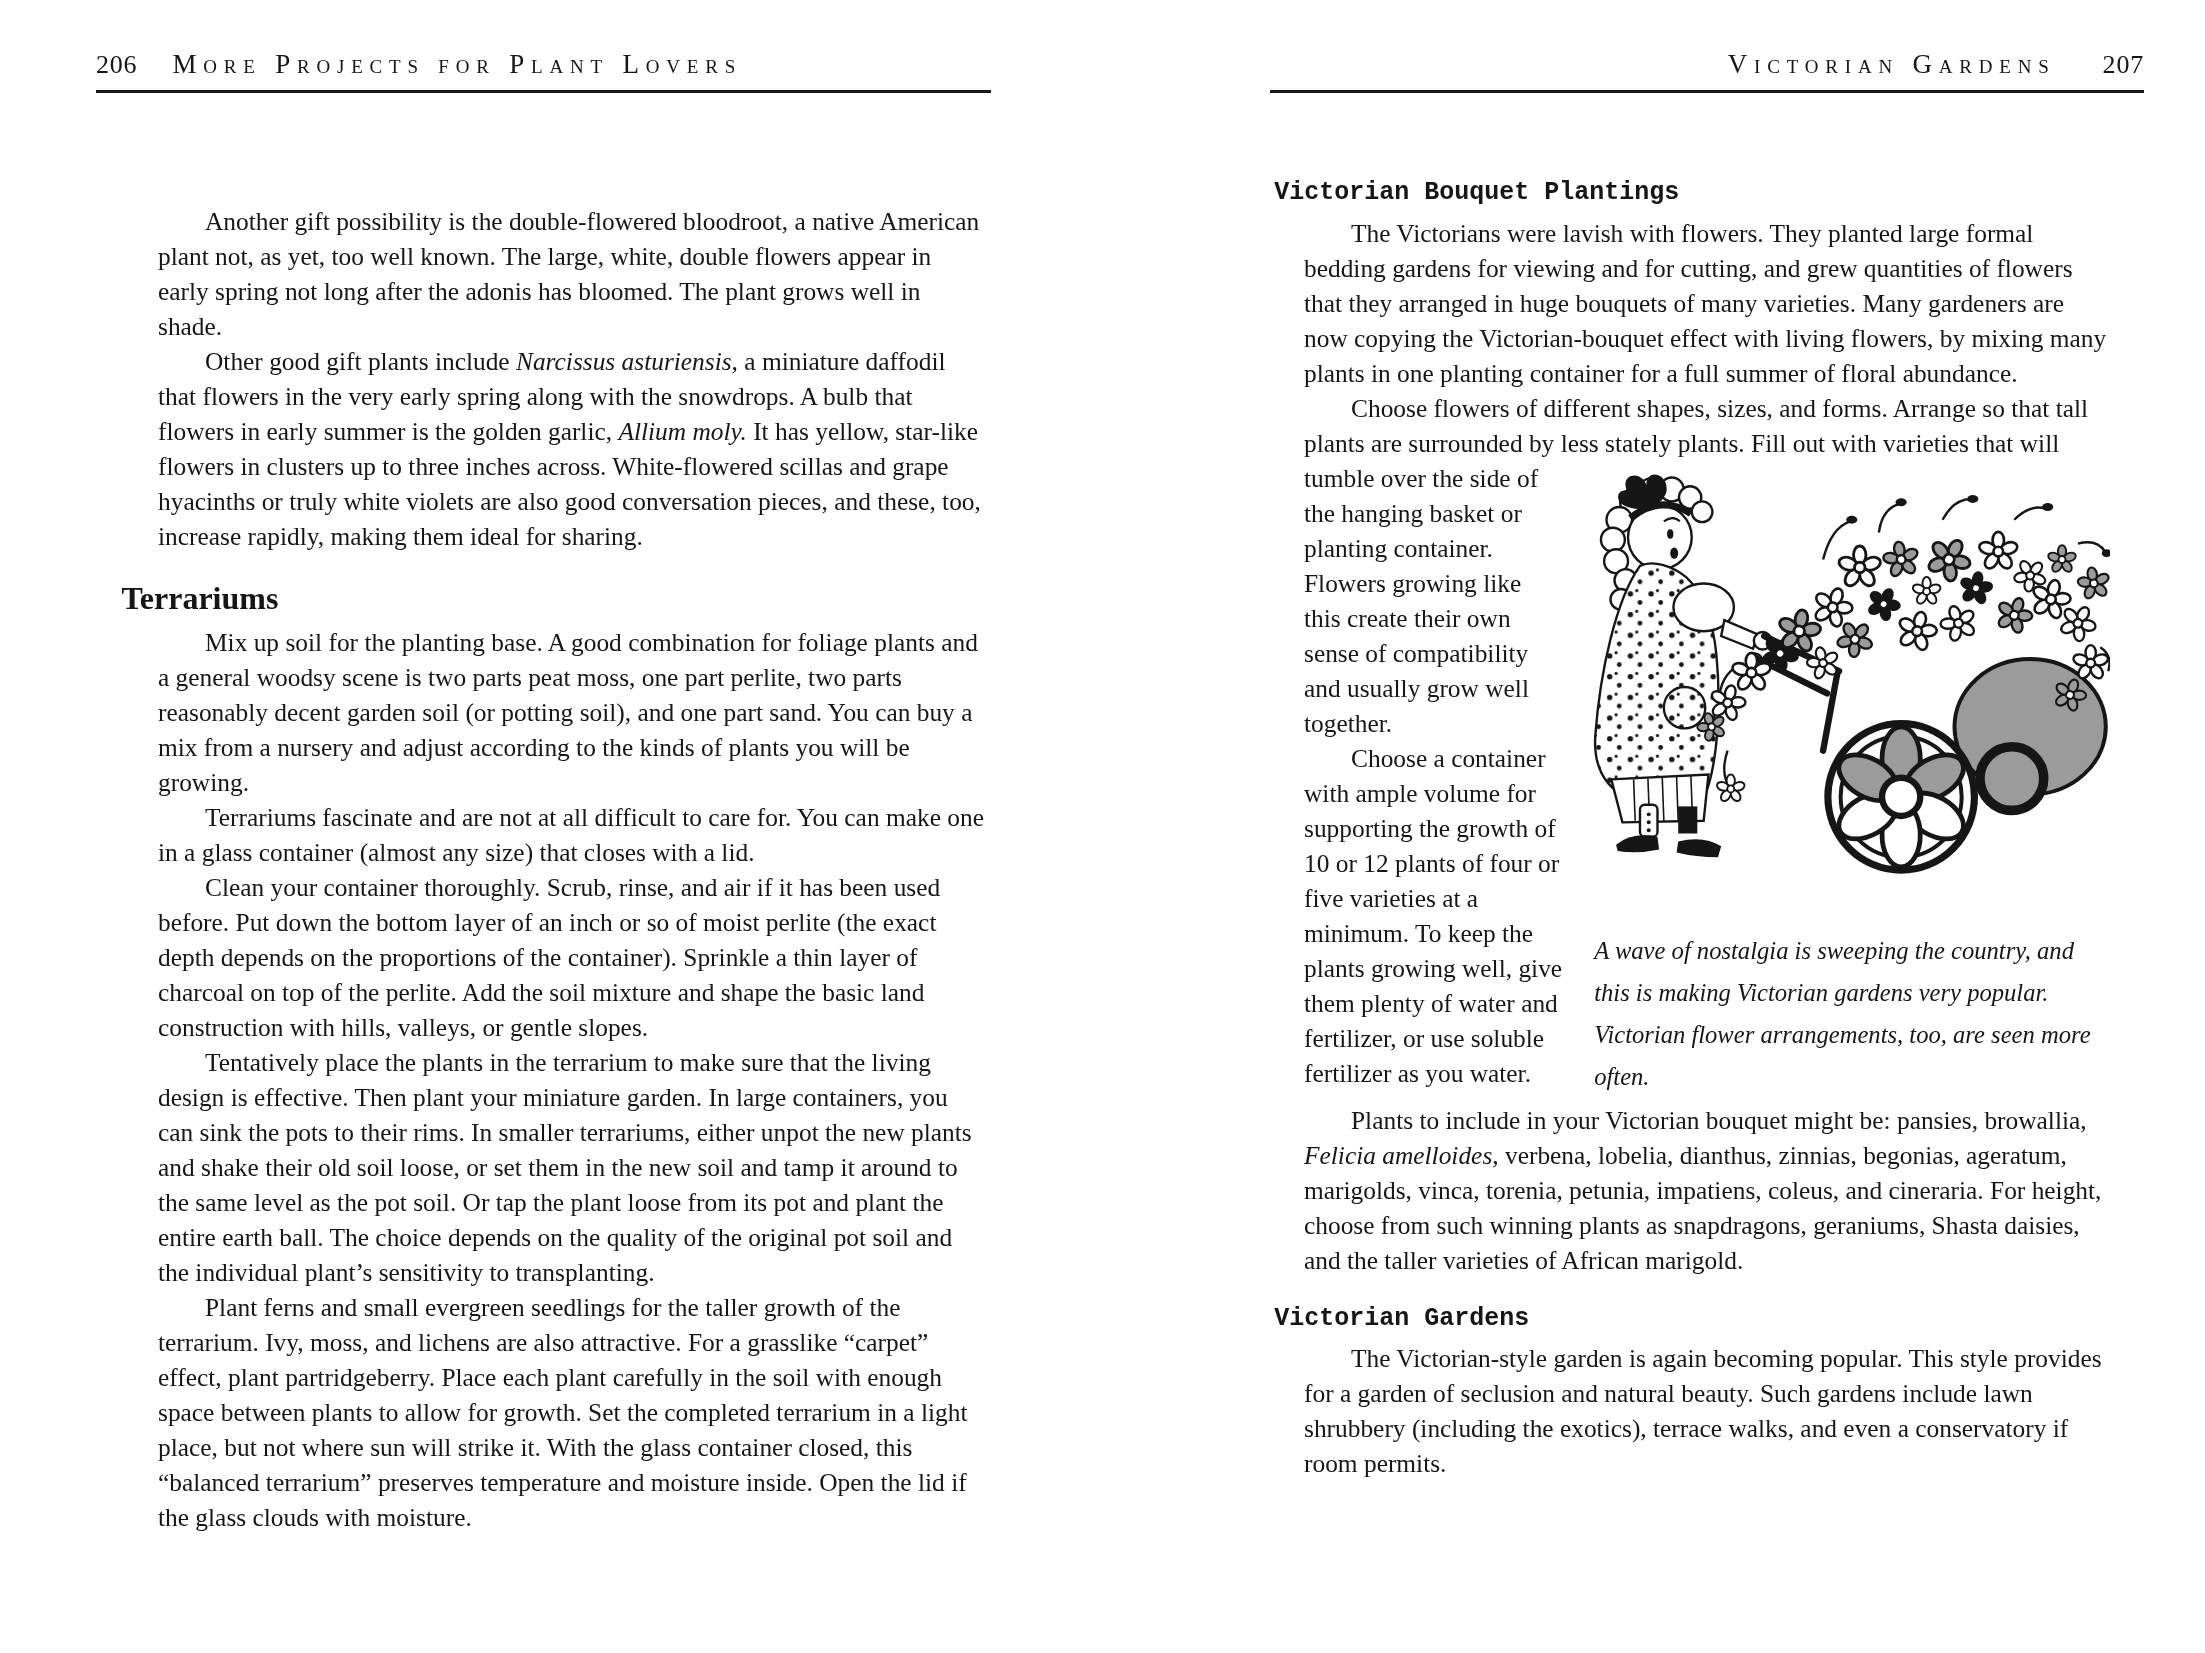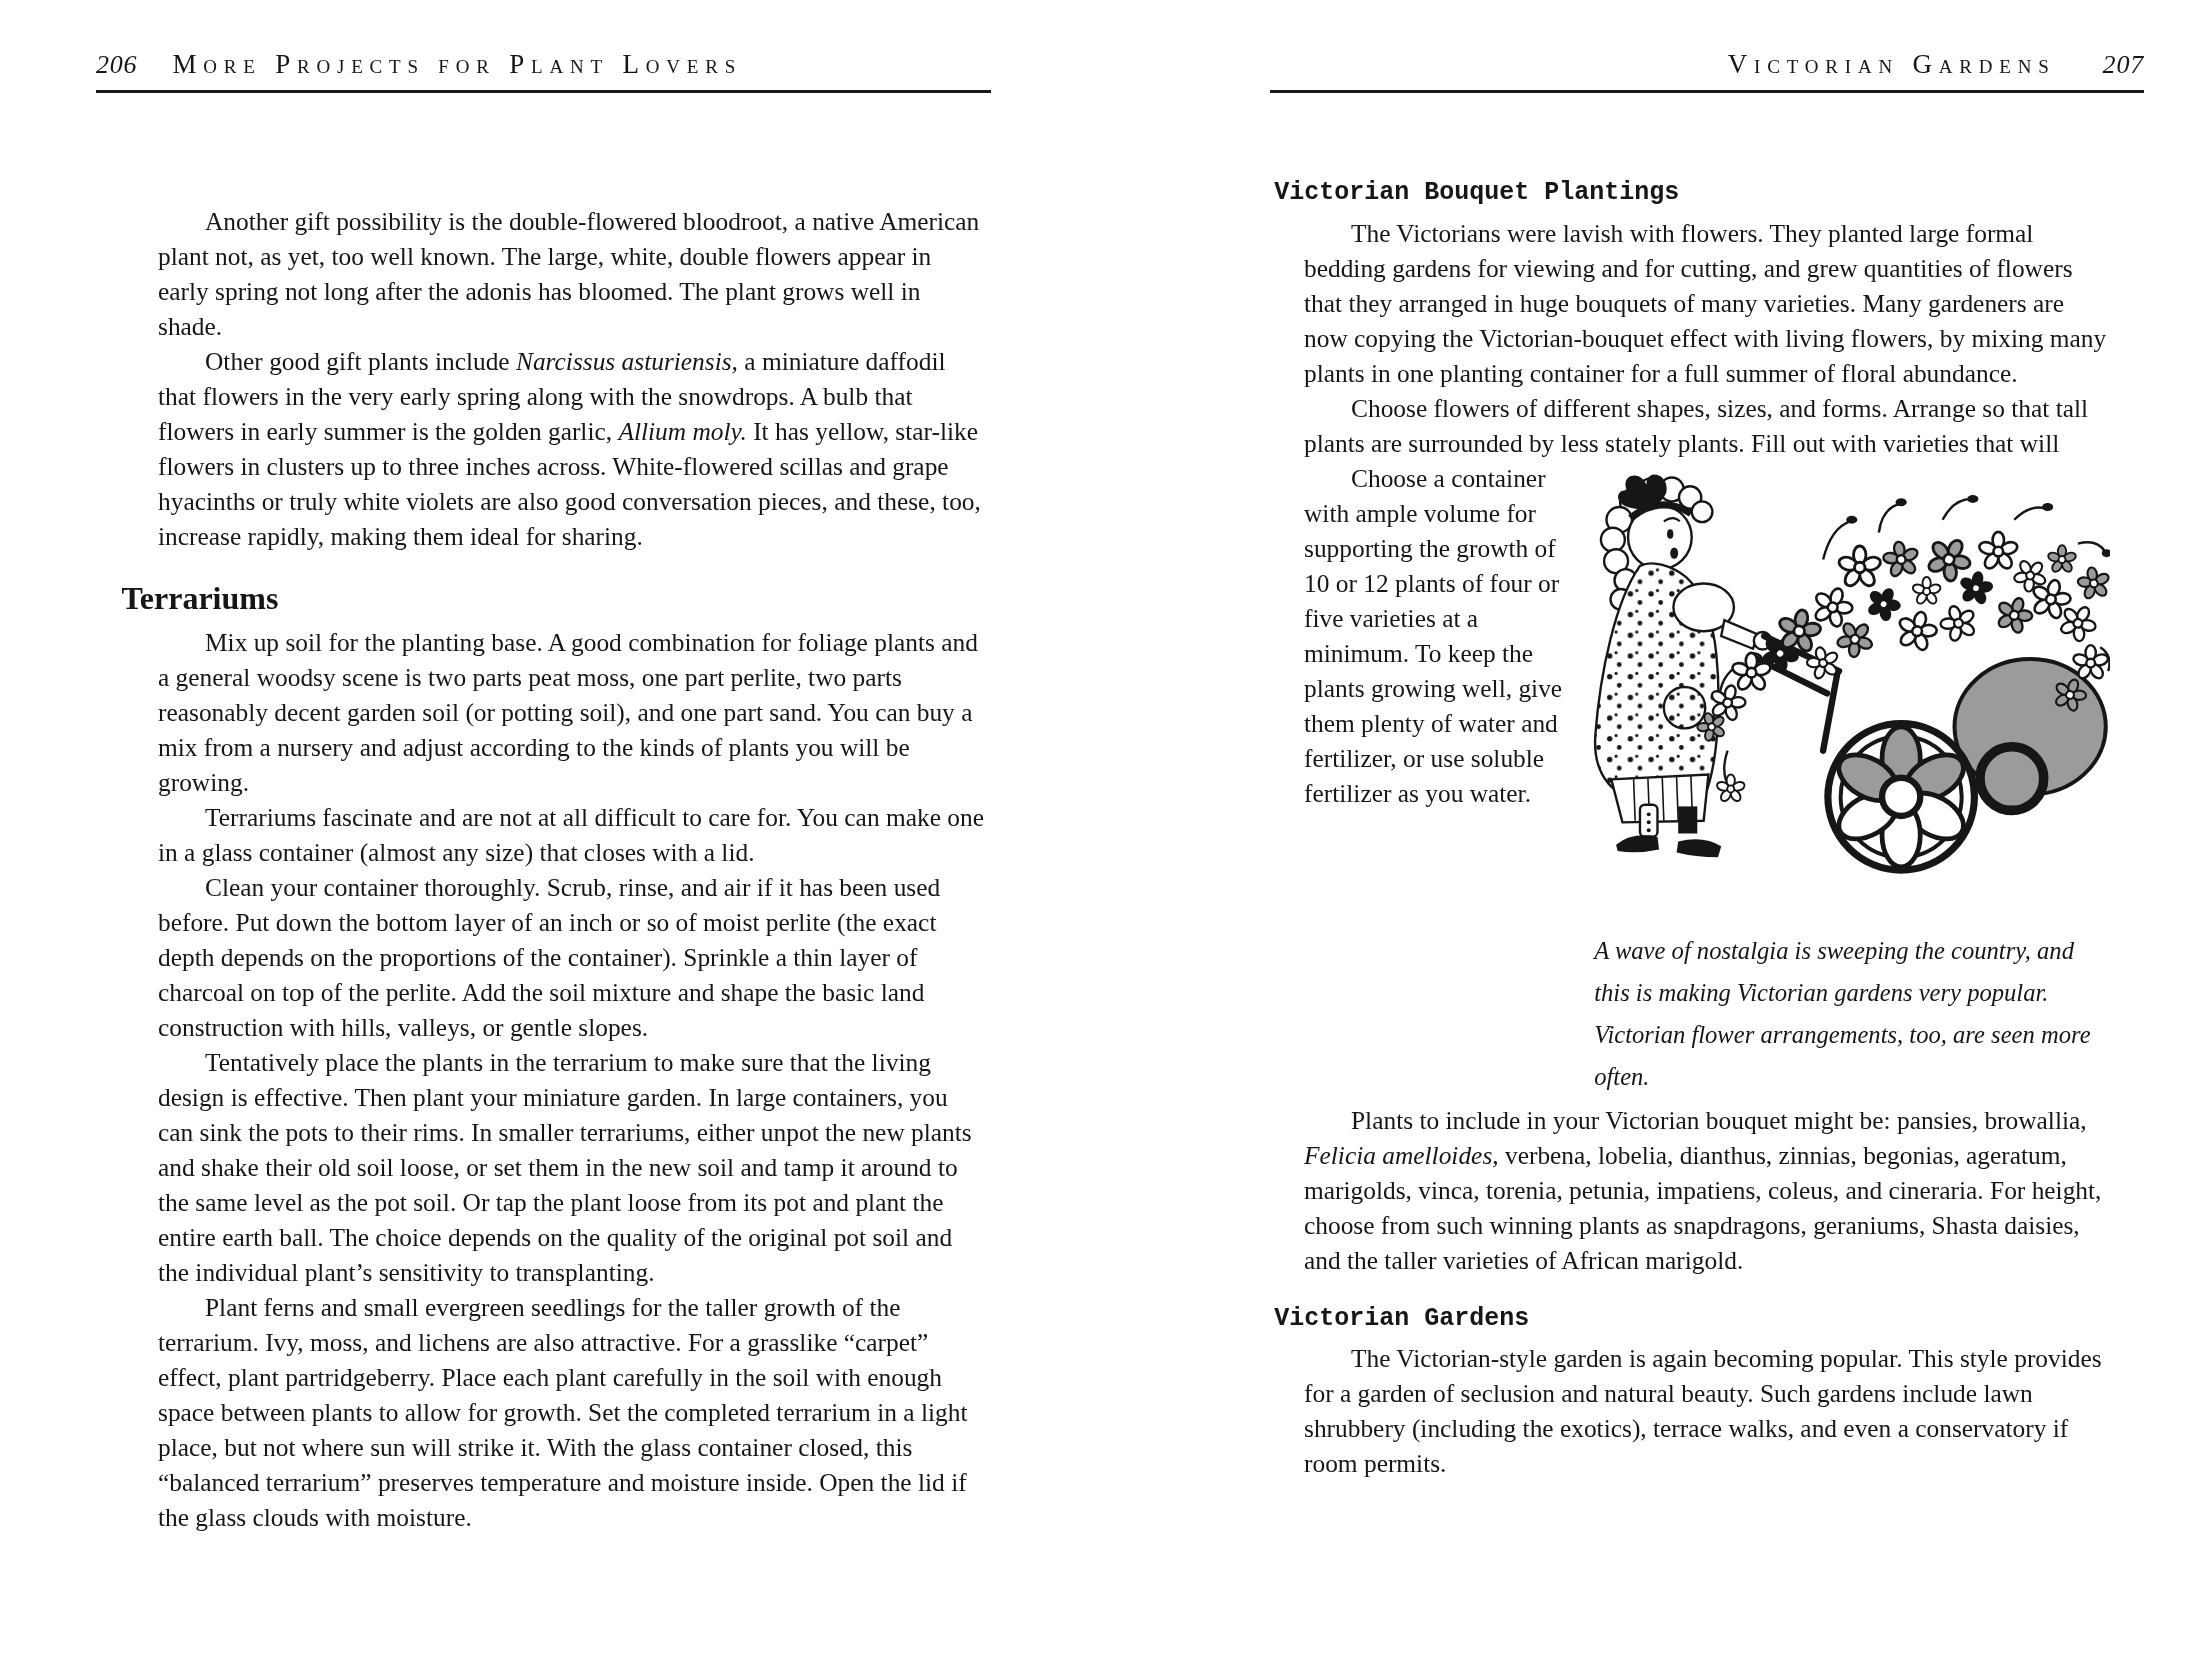--- a/index.html
+++ b/index.html
@@ -9,21 +9,21 @@
     font-family:"Liberation Serif","DejaVu Serif",serif;
   }
   .page{position:absolute;top:49px;}
   .page-left{left:96px;width:895px;}
   .page-right{left:1270px;width:874px;}
 
   .running-head{
     display:flex;align-items:baseline;
     border-bottom:3.4px solid #1a1a1a;padding-bottom:10.2px;font-size:26px;
   }
-  .running-head .pagenum{letter-spacing:0.8px;font-style:italic;}
+  .running-head .pagenum{letter-spacing:0.8px;}
   .head-title{font-variant:small-caps;letter-spacing:6.8px;font-size:27px;}
   .page-left .head-title{margin-left:35px;}
   .running-head.right{justify-content:flex-end;}
   .running-head.right .head-title{margin-right:47px;}
 
   .page-left .body-block{margin-left:62px;width:827px;}
   .page-right .body-block{margin-left:34px;width:806px;}
   .page-left .intro{margin-top:111px;}
 
   .par{font-size:25.4px;line-height:35px;text-indent:47px;text-align:left;}
@@ -218,21 +218,21 @@
             <use href="#fl" fill="#ffffff" transform="translate(560,140) scale(0.9) rotate(-30)"></use>
             <use href="#fl" fill="#ffffff" transform="translate(586,170) scale(1.1) rotate(15)"></use>
             <use href="#fl" fill="#9b9b9b" transform="translate(600,120) scale(0.8)"></use>
             <use href="#fl" fill="#ffffff" transform="translate(620,200) rotate(30)"></use>
             <use href="#fl" fill="#9b9b9b" transform="translate(640,150) scale(0.9) rotate(-10)"></use>
             <use href="#fl" fill="#ffffff" transform="translate(636,250)"></use>
             <use href="#fl" fill="#9b9b9b" transform="translate(610,290) scale(0.9) rotate(20)"></use>
           </g>
         </svg>
             <span class="caption">A wave of nostalgia is sweeping the country, and this is making Victorian gardens very popular. Victorian flower arrangements, too, are seen more often.</span>
-          </span>
+          </span><span>tumble over the side of the hanging basket or planting container. Flowers growing like this create their own sense of compatibility and usually grow well together.</span>
       </div>
 
       <div class="par"><span>Choose a container with ample volume for supporting the growth of 10 or 12 plants of four or five varieties at a minimum. To keep the plants growing well, give them plenty of water and fertilizer, or use soluble fertilizer as you water.</span></div>
       <div class="par clear-fig"><span>Plants to include in your Victorian bouquet might be: pansies, browallia, </span><i>Felicia amelloides,</i><span> verbena, lobelia, dianthus, zinnias, begonias, ageratum, marigolds, vinca, torenia, petunia, impatiens, coleus, and cineraria. For height, choose from such winning plants as snapdragons, geraniums, Shasta daisies, and the taller varieties of African marigold.</span></div>
     </div>
 
     <h2 class="sec-heading">Victorian Gardens</h2>
 
     <div class="body-block">
       <div class="par"><span>The Victorian-style garden is again becoming popular. This style provides for a garden of seclusion and natural beauty. Such gardens include lawn shrubbery (including the exotics), terrace walks, and even a conservatory if room permits.</span></div>

